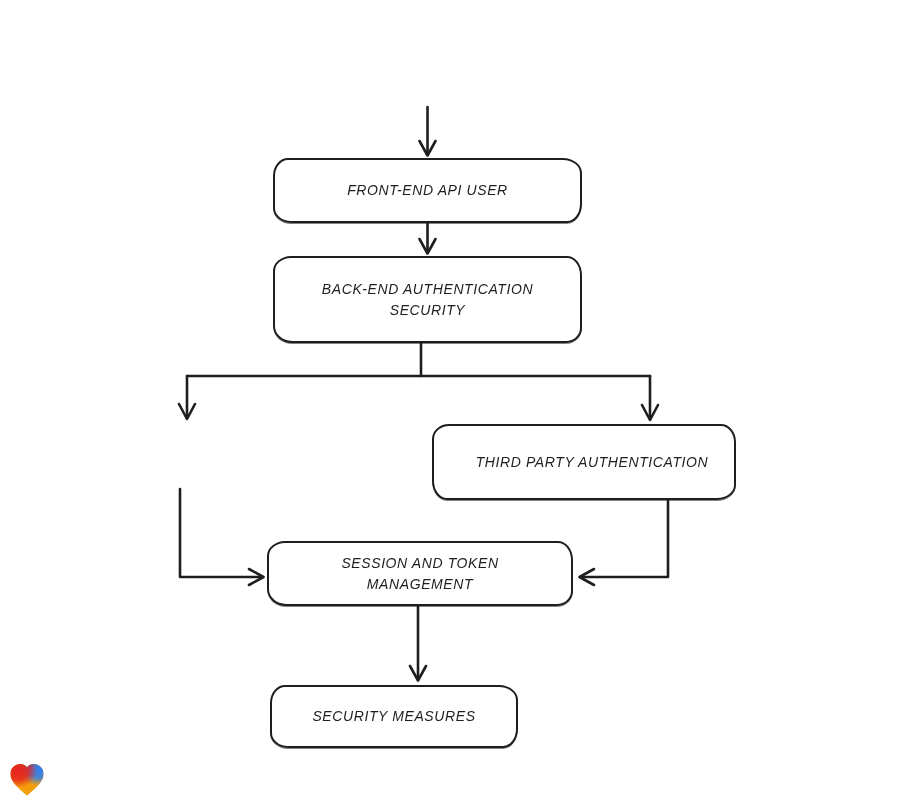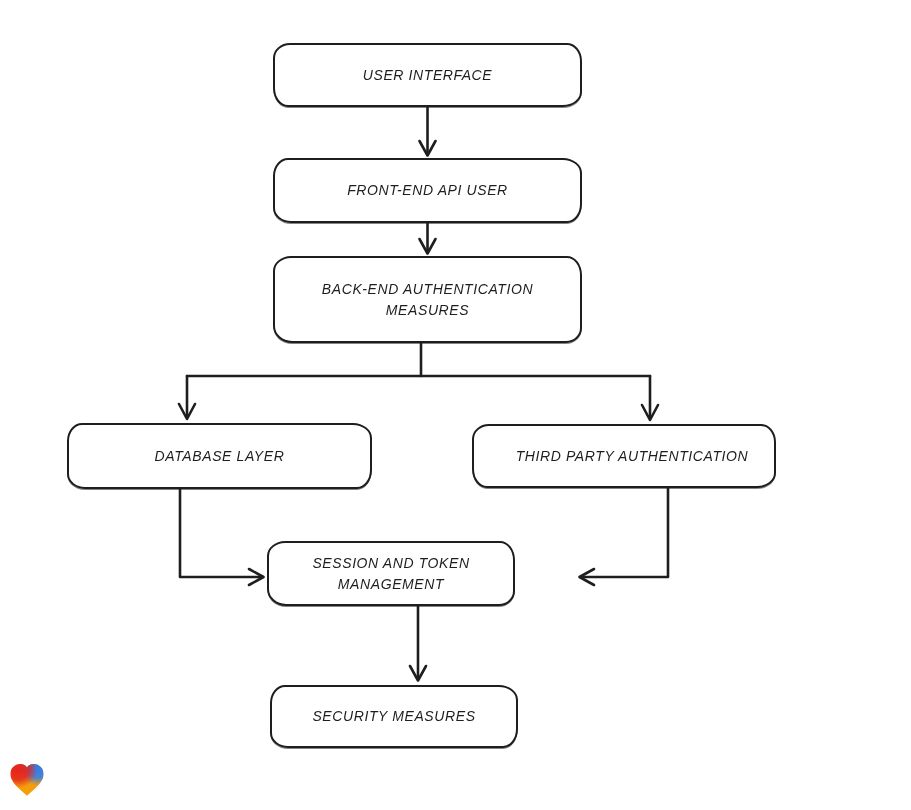--- a/index.html
+++ b/index.html
@@ -46,22 +46,22 @@
   }
   
   .r-a { border-radius: 17px 15px 19px 15px / 15px 18px 15px 19px; }
   .r-b { border-radius: 15px 19px 15px 18px / 18px 15px 19px 15px; }
   .r-c { border-radius: 18px 15px 16px 19px / 15px 19px 15px 17px; }
 
   .n-user-interface        { left: 273px; top:  43px; width: 309px; height: 64px; }
   .n-front-end-api-calls   { left: 273px; top: 158px; width: 309px; height: 65px; }
   .n-back-end-auth-service { left: 273px; top: 256px; width: 309px; height: 87px; }
   .n-database-layer        { left:  67px; top: 423px; width: 305px; height: 66px; }
-  .n-third-party-auth      { left: 472px; top: 424px; width: 304px; height: 64px; padding-left: 16px; }
-  .n-session-token-mgmt    { left: 267px; top: 541px; width: 248px; height: 65px; }
+  .n-third-party-auth      { left: 432px; top: 424px; width: 304px; height: 76px; padding-left: 16px; }
+  .n-session-token-mgmt    { left: 267px; top: 541px; width: 306px; height: 65px; }
   .n-security-measures     { left: 270px; top: 685px; width: 248px; height: 63px; }
 
   .logo-badge {
     position: absolute;
     left: 8px;
     top: 761px;
     width: 38px;
     height: 37px;
     cursor: pointer;
     border: none;
@@ -105,35 +105,29 @@
       <path d="M668 488 L668 577 L582 577"></path>
       <path d="M594 569 L579.5 577 L594 585"></path>
     </g>
 
     <g>
       <path d="M418 606 L418 678"></path>
       <path d="M410 666 L418 680.5 L426 666"></path>
     </g>
   </svg>
 
-  <div class="node r-a n-user-interface">
-    <span class="label">USER INTERFACE</span>
-  </div>
 
   <div class="node r-b n-front-end-api-calls">
     <span class="label">FRONT-END API USER</span>
   </div>
 
   <div class="node two-line r-c n-back-end-auth-service">
-    <span class="label">BACK-END AUTHENTICATION MEASURES</span>
+    <span class="label">BACK-END AUTHENTICATION SECURITY</span>
   </div>
 
-  <div class="node r-b n-database-layer">
-    <span class="label">DATABASE LAYER</span>
-  </div>
 
   <div class="node r-a n-third-party-auth">
     <span class="label">THIRD PARTY AUTHENTICATION</span>
   </div>
 
   <div class="node two-line r-c n-session-token-mgmt">
     <span class="label">SESSION AND TOKEN MANAGEMENT</span>
   </div>
 
   <div class="node r-b n-security-measures">

